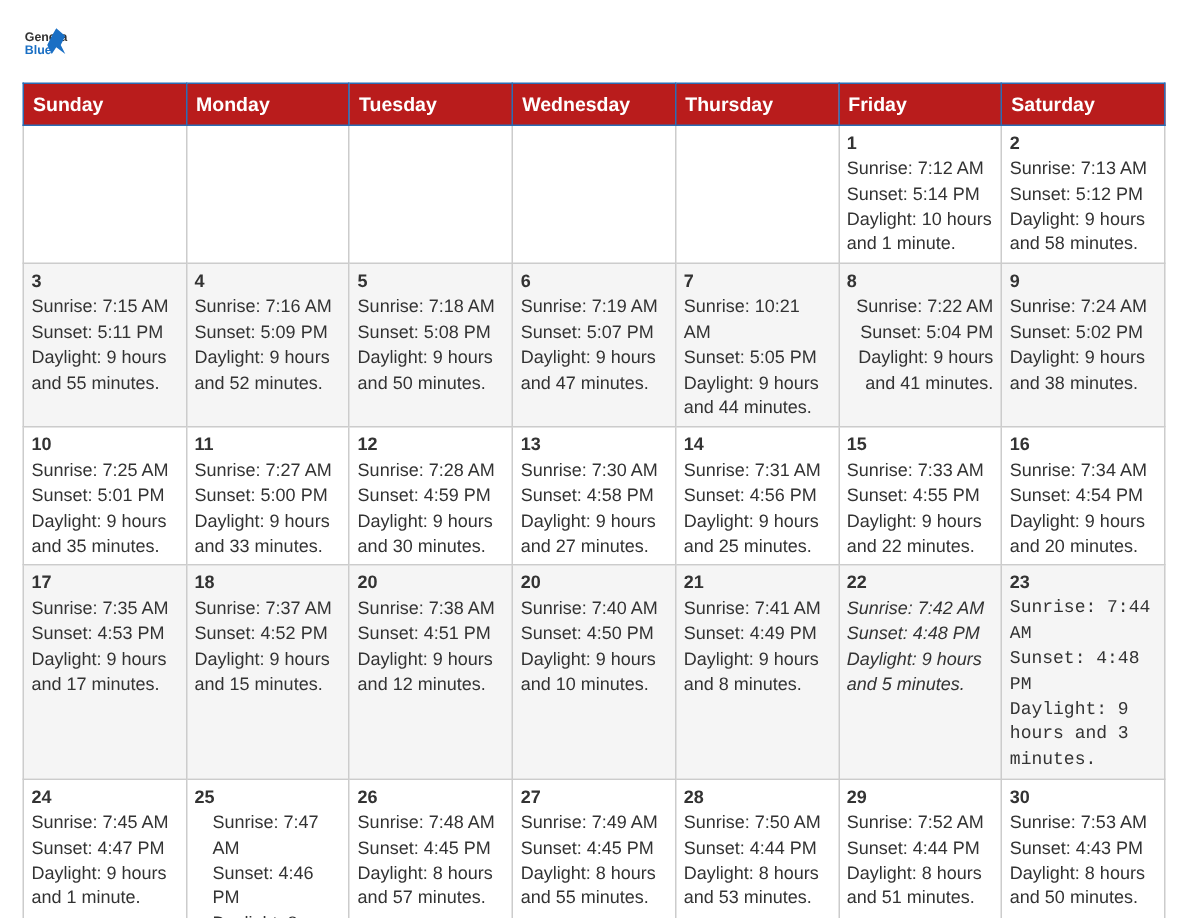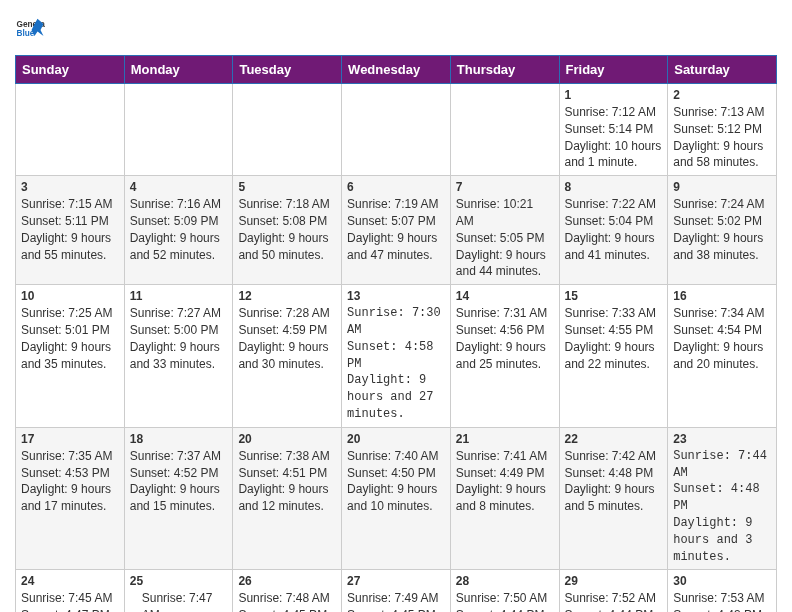--- a/index.html
+++ b/index.html
@@ -36,21 +36,21 @@
     .subtitle {
       font-size: 16px;
       color: #555;
     }
     .calendar-table {
       width: 100%;
       border-collapse: collapse;
       table-layout: fixed;
     }
     .calendar-table th {
-      background-color: #701a75;
+      background-color: #b91c1c;
       color: white;
       text-align: left;
       padding: 6px 6px;
       font-size: 13px;
       font-weight: bold;
       border: 1px solid #2a6db5;
     }
     .calendar-table td {
       vertical-align: top;
       border: 1px solid #ccc;
@@ -149,21 +149,21 @@
 Daylight: 9 hours and 47 minutes.</div>
         </td>
         <td>
           <span class="day-number">7</span>
           <div class="day-info" style="white-space: pre-line;">Sunrise: 10:21 AM
 Sunset: 5:05 PM
 Daylight: 9 hours and 44 minutes.</div>
         </td>
         <td>
           <span class="day-number">8</span>
-          <div class="day-info" style="white-space: pre-line;">Sunrise: 7:22 AM
+          <div class="day-info" style="white-space: pre-line; text-align: right;">Sunrise: 7:22 AM
 Sunset: 5:04 PM
 Daylight: 9 hours and 41 minutes.</div>
         </td>
         <td>
           <span class="day-number">9</span>
           <div class="day-info" style="white-space: pre-line;">Sunrise: 7:24 AM
 Sunset: 5:02 PM
 Daylight: 9 hours and 38 minutes.</div>
         </td>
       </tr>
@@ -181,21 +181,21 @@
 Daylight: 9 hours and 33 minutes.</div>
         </td>
         <td>
           <span class="day-number">12</span>
           <div class="day-info" style="white-space: pre-line;">Sunrise: 7:28 AM
 Sunset: 4:59 PM
 Daylight: 9 hours and 30 minutes.</div>
         </td>
         <td>
           <span class="day-number">13</span>
-          <div class="day-info" style="white-space: pre-line; font-family: Liberation Mono, monospace;">Sunrise: 7:30 AM
+          <div class="day-info" style="white-space: pre-line;">Sunrise: 7:30 AM
 Sunset: 4:58 PM
 Daylight: 9 hours and 27 minutes.</div>
         </td>
         <td>
           <span class="day-number">14</span>
           <div class="day-info" style="white-space: pre-line;">Sunrise: 7:31 AM
 Sunset: 4:56 PM
 Daylight: 9 hours and 25 minutes.</div>
         </td>
         <td>
@@ -237,21 +237,21 @@
 Daylight: 9 hours and 10 minutes.</div>
         </td>
         <td>
           <span class="day-number">21</span>
           <div class="day-info" style="white-space: pre-line;">Sunrise: 7:41 AM
 Sunset: 4:49 PM
 Daylight: 9 hours and 8 minutes.</div>
         </td>
         <td>
           <span class="day-number">22</span>
-          <div class="day-info" style="white-space: pre-line;">Sunrise: 7:42 AM
+          <div class="day-info" style="white-space: pre-line; font-style: italic;">Sunrise: 7:42 AM
 Sunset: 4:48 PM
 Daylight: 9 hours and 5 minutes.</div>
         </td>
         <td>
           <span class="day-number">23</span>
           <div class="day-info" style="white-space: pre-line; font-family: Liberation Mono, monospace;">Sunrise: 7:44 AM
 Sunset: 4:48 PM
 Daylight: 9 hours and 3 minutes.</div>
         </td>
       </tr>

